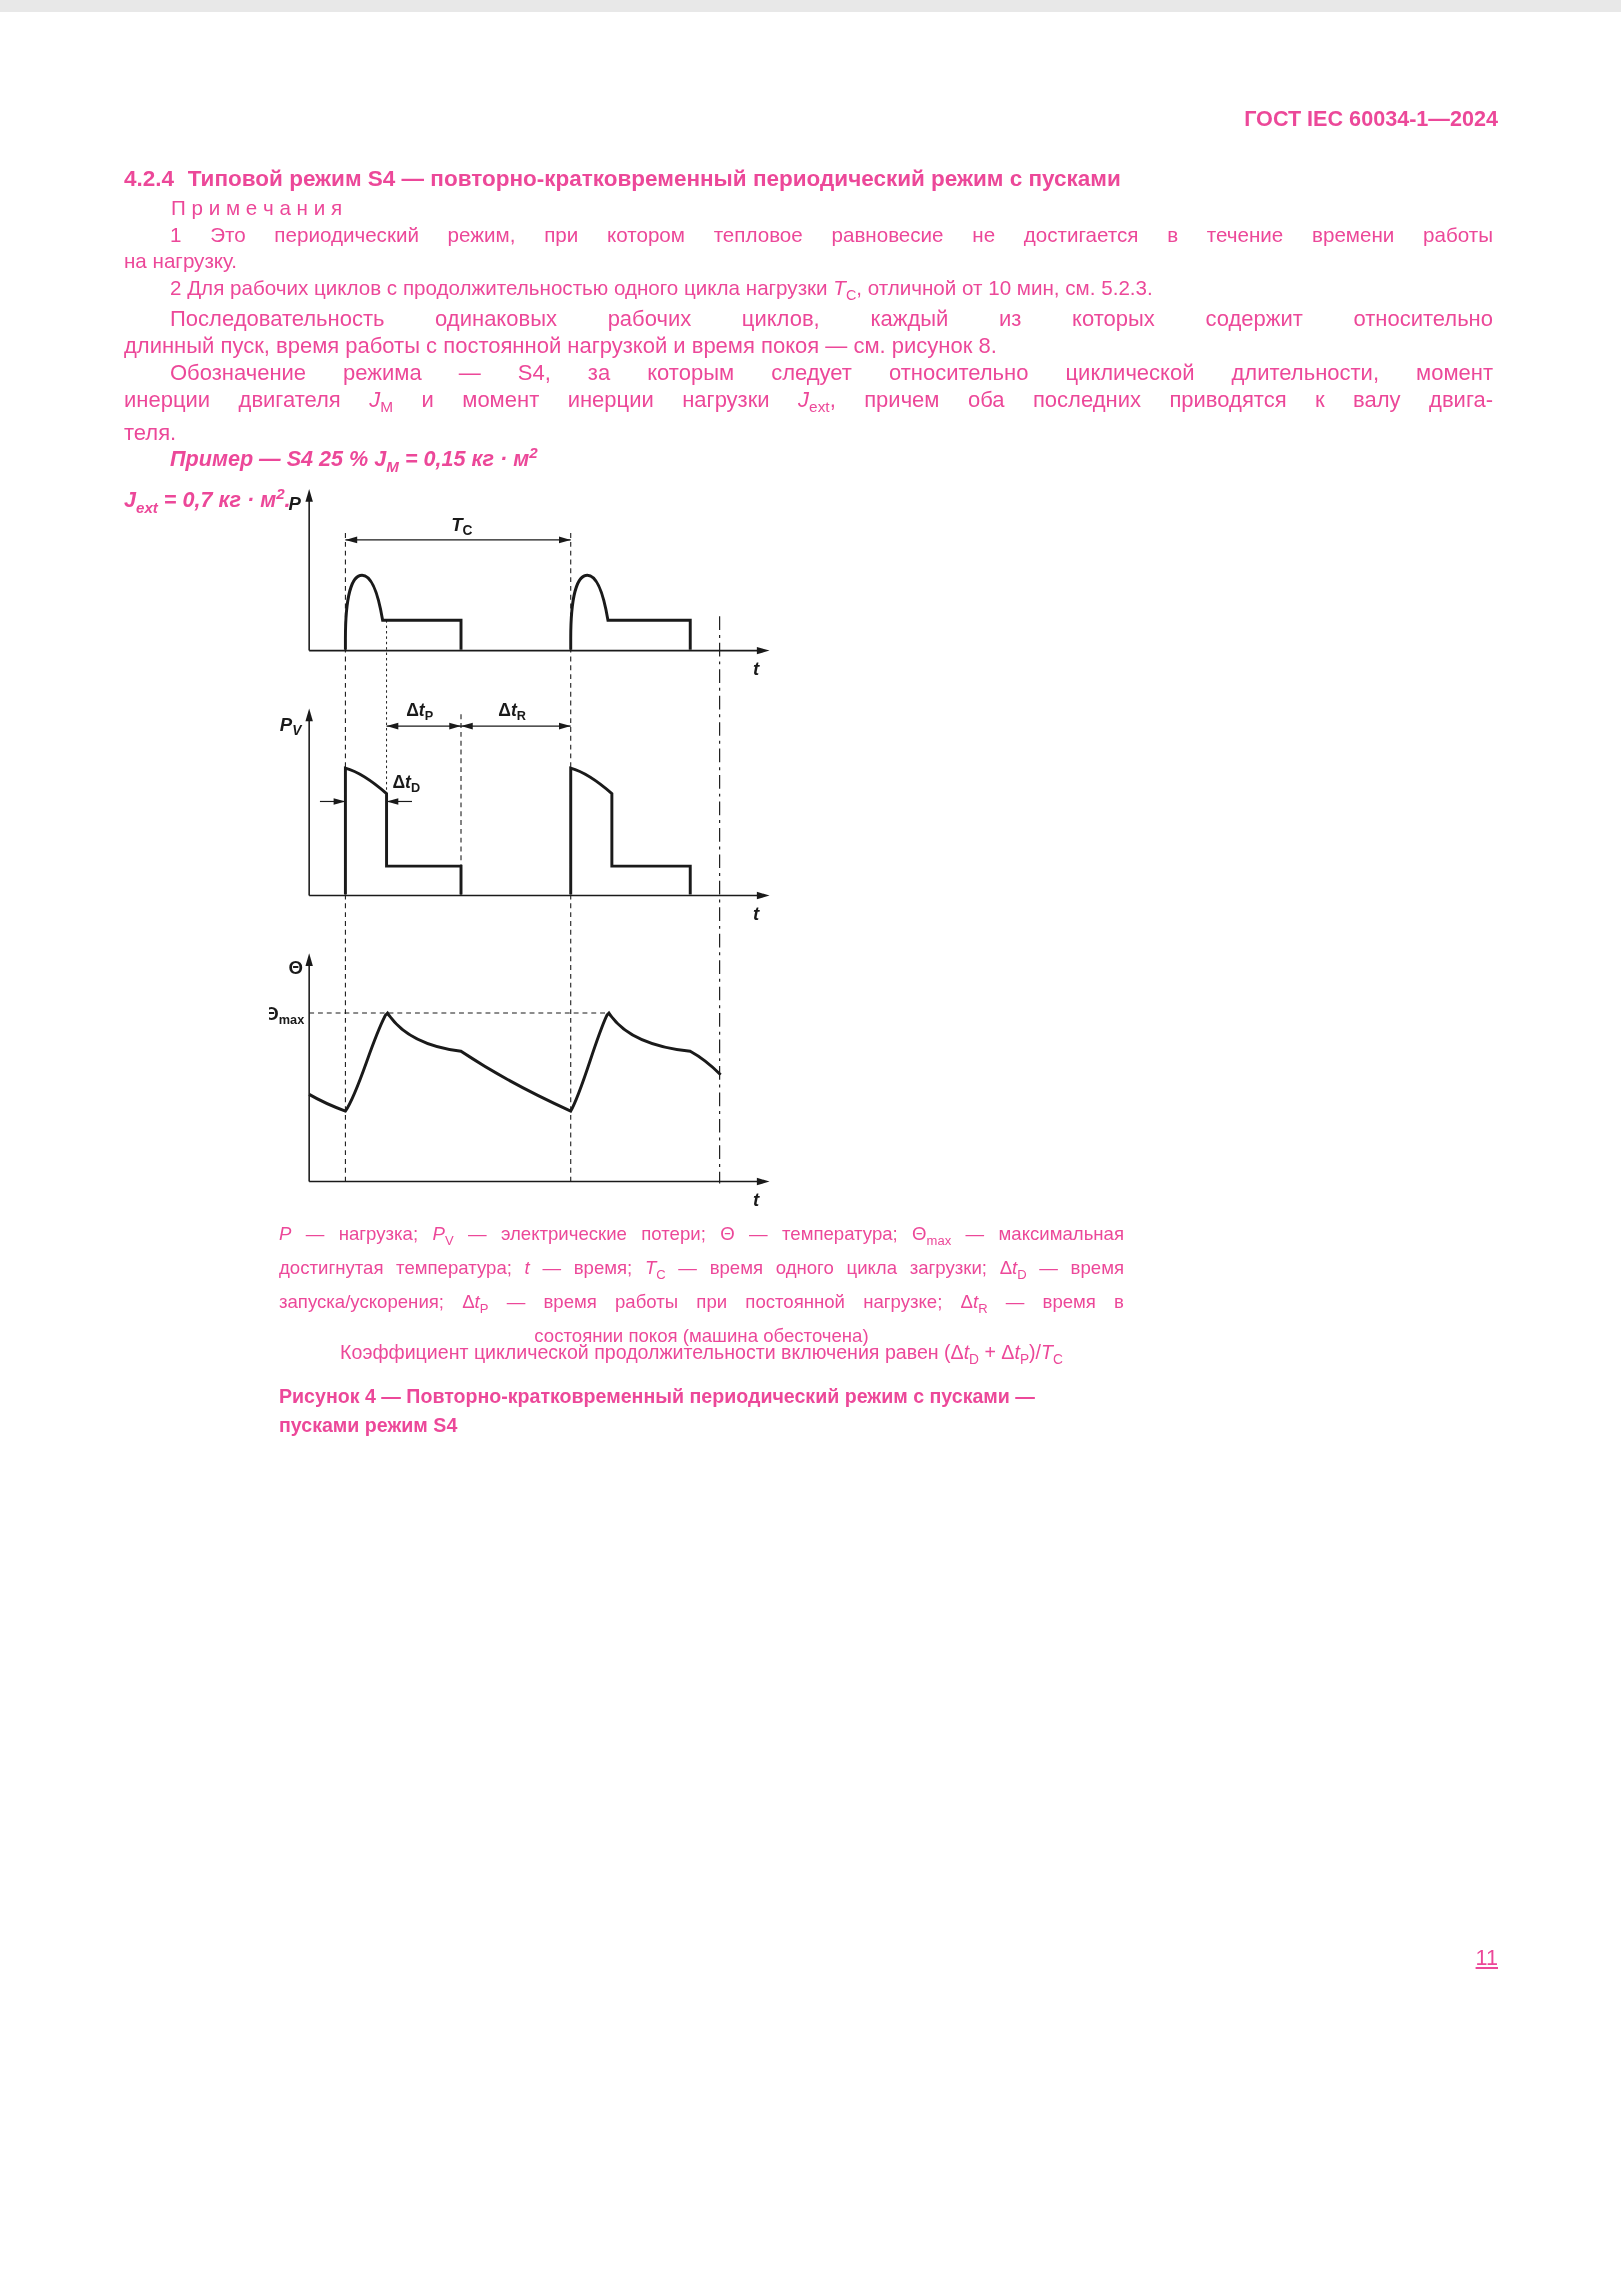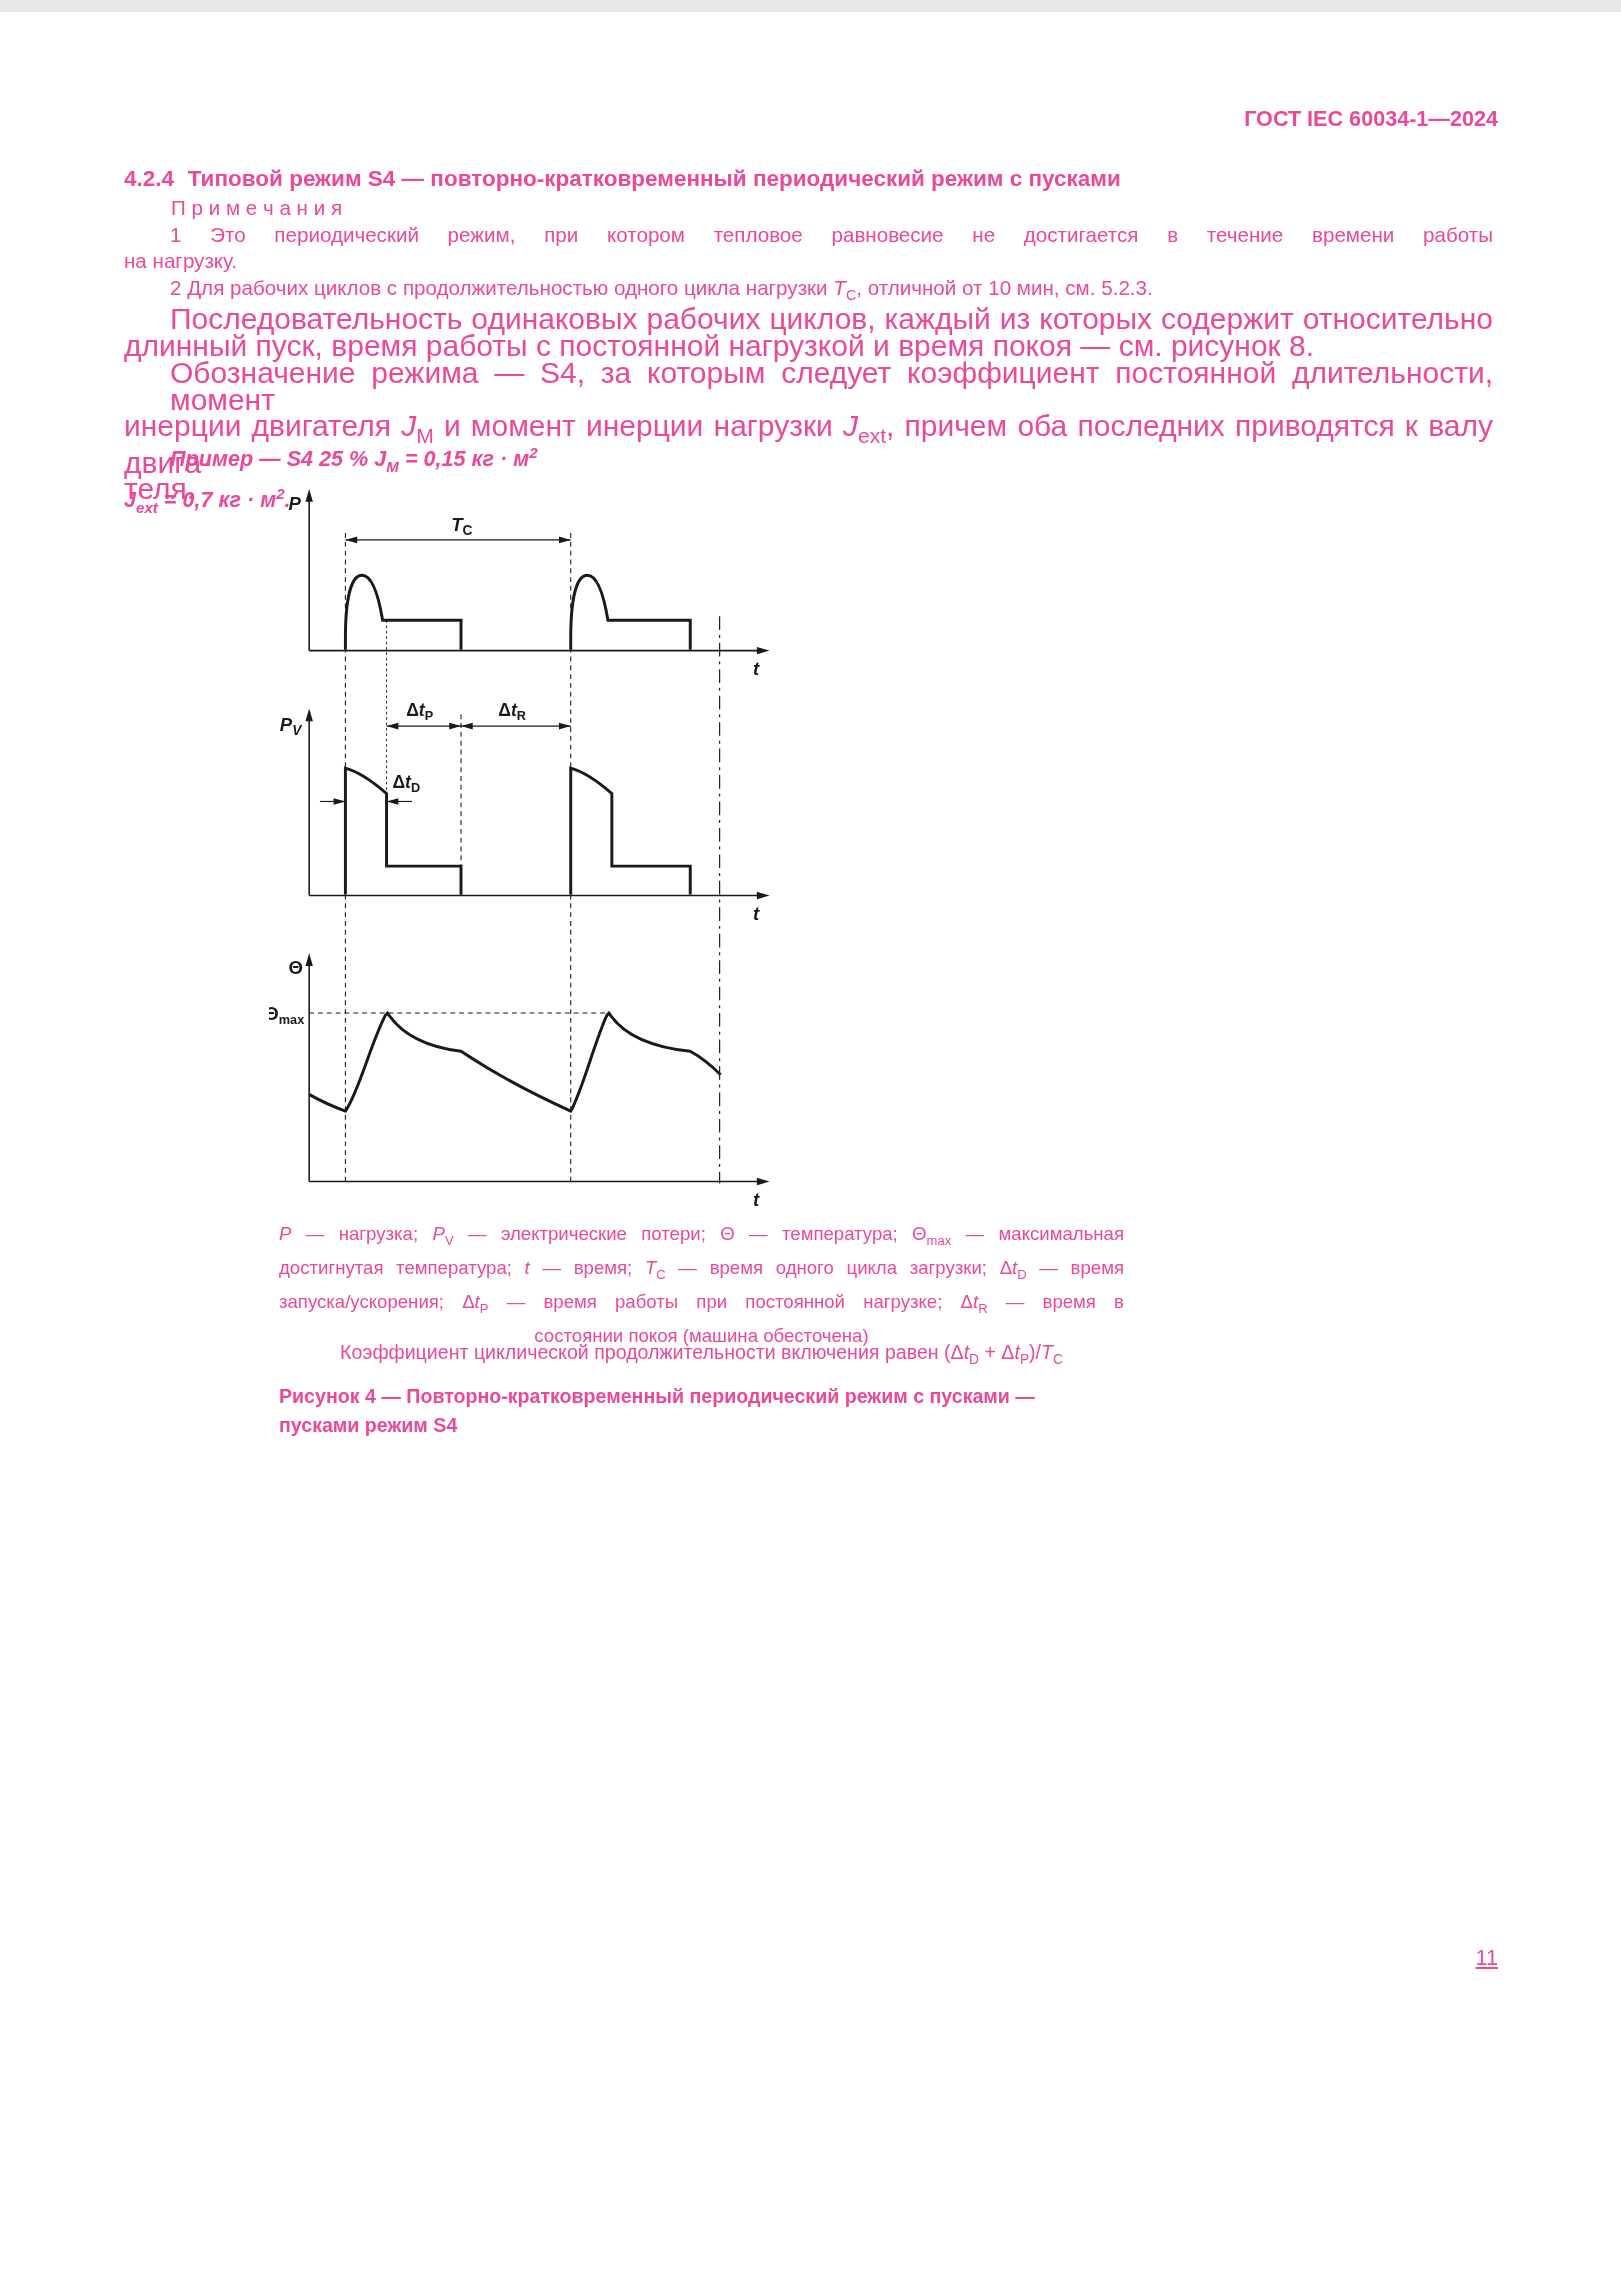--- a/index.html
+++ b/index.html
@@ -24,21 +24,21 @@
   }
   .section-heading .num{margin-right:13.7px;}
   .notes-label{
     top:184px;left:171px;
     font-size:20.6px;
     text-align:center;
   }
   .note-block{left:124px;width:1369px;font-size:20.6px;line-height:25.5px;}
   .note1{top:210px;}
   .note2{top:263px;}
-  .para-block{left:124px;width:1369px;font-size:30px;line-height:26.5px;}
+  .para-block{left:124px;width:1369px;font-size:22px;line-height:26.5px;}
   .para1{top:294px;}
   .para2{top:348px;}
   .jline{text-align:justify;text-align-last:justify;}
   .indent{padding-left:46px;}
   .example-block{
     top:427px;left:124px;width:1369px;
     font-size:21.6px;line-height:27.4px;
     font-weight:bold;font-style:italic;
   }
   sub{font-size:0.7em;}
@@ -88,21 +88,21 @@
   <div class="abs note-block note2">
     <div class="indent">2&nbsp;Для рабочих циклов с продолжительностью одного цикла нагрузки <i>T</i><sub>C</sub>, отличной от 10 мин, см. 5.2.3.</div>
   </div>
 
   <div class="abs para-block para1">
     <div class="jline indent">Последовательность одинаковых рабочих циклов, каждый из которых содержит относительно</div>
     <div>длинный пуск, время работы с постоянной нагрузкой и время покоя — см. рисунок 8.</div>
   </div>
 
   <div class="abs para-block para2">
-    <div class="jline indent">Обозначение режима — S4, за которым следует коэффициент постоянной длительности, момент</div>
+    <div class="jline indent">Обозначение режима — S4, за которым следует относительно циклической длительности, момент</div>
     <div class="jline">инерции двигателя <i>J</i><sub>M</sub> и момент инерции нагрузки <i>J</i><sub>ext</sub>, причем оба последних приводятся к валу двига-</div>
     <div>теля.</div>
   </div>
 
   <div class="abs example-block">
     <div class="indent">Пример — S4 25 % J<sub>M</sub> = 0,15 кг · м<sup>2</sup></div>
     <div>J<sub>ext</sub> = 0,7 кг · м<sup>2</sup>.</div>
   </div>
 
   <div class="abs figure-wrap">

